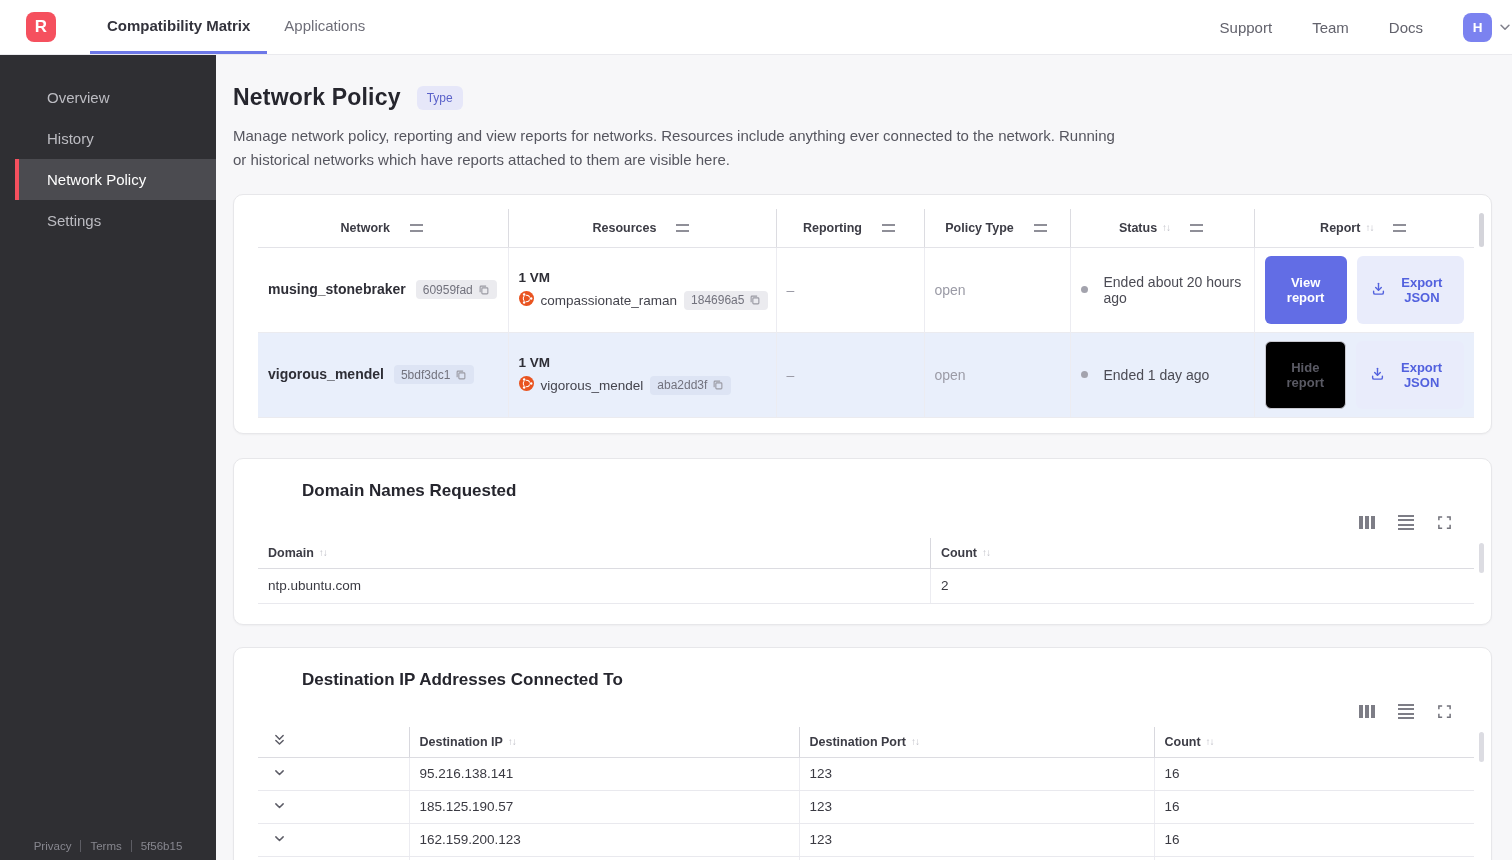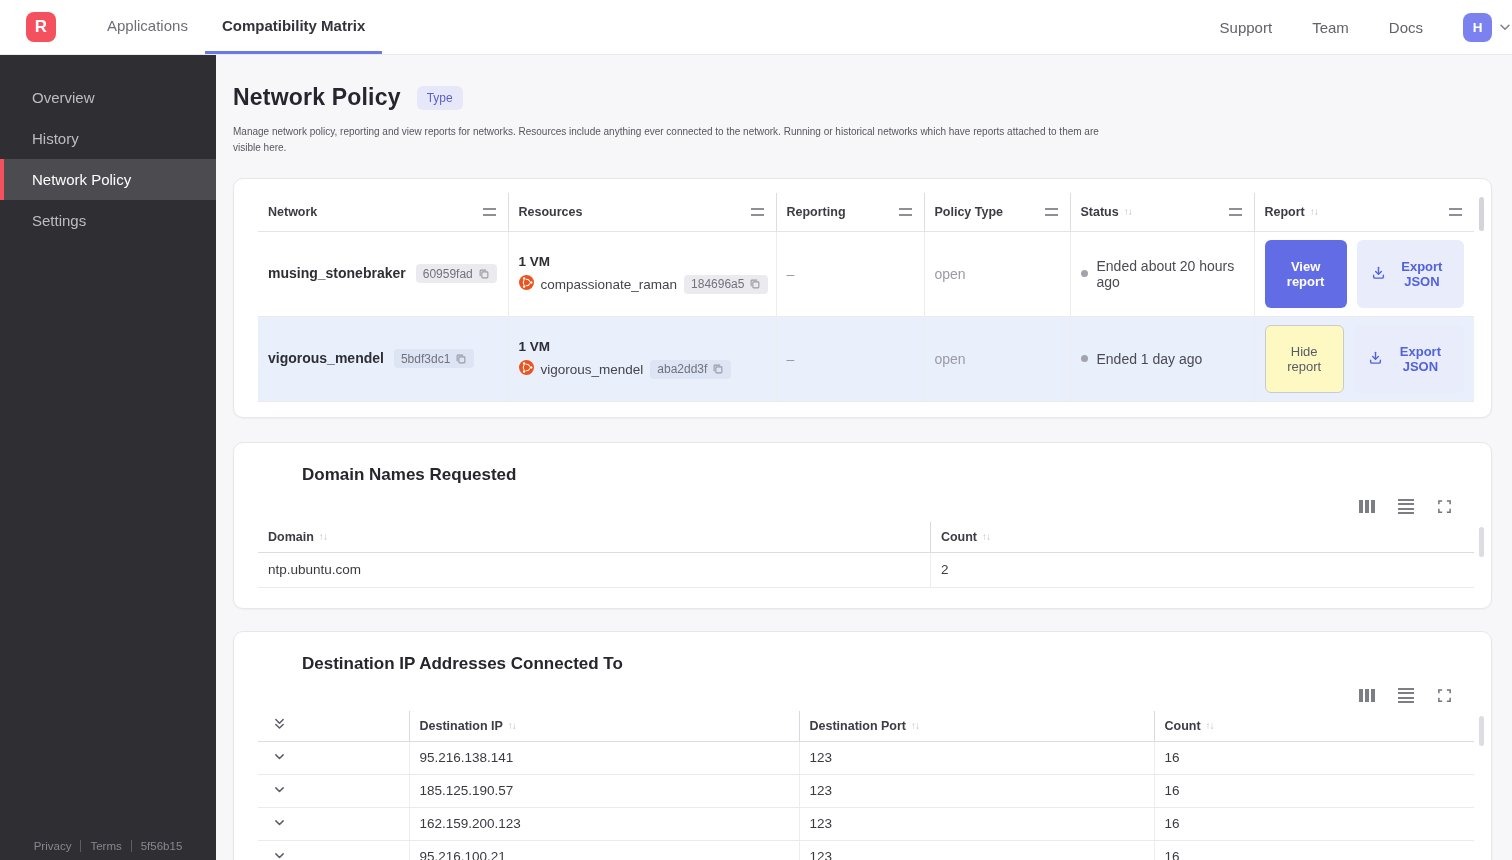--- a/index.html
+++ b/index.html
@@ -19,53 +19,53 @@
   .topbar-right { margin-left:auto; display:flex; align-items:center; }
   .toplink { font-size:15px; color:#62626c; margin-right:40px; cursor:pointer; }
   .avatar { width:29px; height:29px; background:#7b82f0; border-radius:8px; color:#fff;
             font-size:13.5px; font-weight:bold; display:flex; align-items:center; justify-content:center; }
   .avatar-caret { margin-left:6px; display:flex; align-items:center; }
 
   
   .sidebar { position:fixed; left:0; top:55px; bottom:0; width:216px; background:#2f2f33; z-index:20; }
   .side-list { padding-top:22px; }
   .side-item { height:41px; display:flex; align-items:center; padding-left:28px; font-size:15px;
-               color:#bcbcc2; cursor:pointer; border-left:4px solid transparent; }
+               color:#bcbcc2; cursor:pointer; border-left:4px solid transparent;margin-left:15px; }
   .side-item.active { background:#4b4b50; color:#fff; border-left-color:#f5505e; }
   .side-footer { position:absolute; bottom:8px; left:0; right:0; display:flex; align-items:center;
                  justify-content:center; gap:9px; font-size:11.5px; color:#87878f; }
   .side-footer a { color:#87878f; text-decoration:none; cursor:pointer; }
   .side-footer .sep { width:1px; height:12px; background:#5c5c63; display:inline-block; }
 
   
   main { position:absolute; left:216px; top:55px; width:1296px; padding:29px 20px 0 17px; }
   .title-row { display:flex; align-items:center; }
   h1 { font-size:23px; color:#26262e; letter-spacing:.2px; }
   .beta { margin-left:16px; background:#e6e7f9; color:#5a61c9; font-size:12px; padding:5px 10px;
           border-radius:6px; }
-  .desc { margin-top:13px; font-size:10px; line-height:1.6; color:#56565f; max-width:885px; }
+  .desc { margin-top:13px; font-size:15px; line-height:1.6; color:#56565f; max-width:885px; }
 
   .card { background:#fff; border:1px solid #e7e7ea; border-radius:10px; position:relative;
           box-shadow:0 1px 2px rgba(18,18,24,.04); }
   .card-networks { margin-top:22px; padding:14px 17px 15px 24px; }
   .card-pad { padding:22px 17px 20px 24px; }
   .card-domains { margin-top:24px; }
   .card-ips { margin-top:22px; height:330px; overflow:hidden; }
   .card h2 { font-size:17px; color:#26262e;margin-left:44px; }
 
   .scroll-thumb { position:absolute; top:18px; right:7px; width:5px; height:34px;
                   background:#d4d4da; border-radius:3px; }
   .card-pad .scroll-thumb { top:84px; height:30px; background:#dcdce2; }
 
   
   table { border-collapse:collapse; width:100%; table-layout:fixed; }
   .net-table th { height:38px; font-size:12.5px; color:#3c3c45; text-align:left;
                   border-bottom:1px solid #e3e3e8; border-right:1px solid #dcdce1; }
   .net-table th:last-child { border-right:none; }
-  .th-in { display:flex; align-items:center; justify-content:space-between; padding:0 12px 0 10px;gap:20px; }
+  .th-in { display:flex; align-items:center; justify-content:center; padding:0 12px 0 10px;gap:20px; }
   .th-left { display:flex; align-items:center; gap:5px; font-weight:bold; }
   .sort { font-size:10px; color:#c0c0c8; letter-spacing:-1px; font-weight:normal; }
   .col-menu { display:inline-block; width:13px; height:8px; border-top:2px solid #8f8f98;
               border-bottom:2px solid #8f8f98; cursor:pointer; }
   .net-table td { border-top:1px solid #ebebef; border-right:1px solid #ececf1; padding:8px 10px;
                   vertical-align:middle; font-size:14px; }
   .net-table td:last-child { border-right:none; }
   .net-table tbody tr:last-child td { border-bottom:1px solid #ebebef; }
   tr.selected td { background:#e9effb; }
   .row-h1 td { height:55px; }
@@ -73,27 +73,27 @@
 
   .net-name { font-weight:bold; font-size:14px; color:#2e2e36; margin-right:10px; }
   .pill { display:inline-flex; align-items:center; gap:5px; background:#ebebef; border-radius:4px;
           padding:2.5px 7px; font-size:12px; color:#72727d; }
   tr.selected .pill { background:#dde4f4; }
   .copy-btn { display:inline-flex; cursor:pointer; }
   .res-sum { font-weight:bold; font-size:13.5px; color:#2e2e36; }
   .res-line { display:flex; align-items:center; gap:7px; margin-top:6px; font-size:13.5px; color:#44444d; }
   .c-dim { color:#9b9ba6; }
   .c-status { font-size:13px; color:#4b4b54; }
-  .status-in { display:flex; align-items:center; gap:9px; }
+  .status-in { display:flex; align-items:center; gap:16px; }
   .dot { width:7px; height:7px; border-radius:50%; background:#a3a3ad; flex:none; }
   .report-in { display:flex; align-items:center; gap:10px; }
   .btn { font-family:inherit; font-size:13px; font-weight:bold; border-radius:6px; padding:18px 13px;
          cursor:pointer; border:1px solid transparent; }
   .btn.primary { background:#626de5; color:#fff; }
-  .btn.outline { background:#fef9c3; color:#5a5a64; border-color:#c9c9d1; font-weight:normal; }
+  .btn.outline { background:#000000; color:#5a5a64; border-color:#c9c9d1; font-weight:bold; }
   .btn.export { background:#e9ecfb; color:#5261de; display:inline-flex; align-items:center; gap:8px; }
 
   
   .toolbar { display:flex; justify-content:flex-end; align-items:center; gap:23px;
              margin-top:14px; padding-right:22px; }
   .icon-cols { display:inline-flex; gap:2px; cursor:pointer; }
   .icon-cols i { width:4px; height:13px; background:#7d7d86; }
   .icon-rows { display:inline-flex; flex-direction:column; gap:2.5px; cursor:pointer; }
   .icon-rows i { width:16px; height:2px; background:#7d7d86; }
   .icon-btn { display:inline-flex; cursor:pointer; }
@@ -110,22 +110,22 @@
   .expander { display:inline-flex; cursor:pointer; padding-left:5px; }
 </style>
 </head>
 <body>
 
 <header class="topbar">
   <div class="logo">
     <span>R</span>
   </div>
   <nav class="tabs">
+    <div class="tab active">Compatibility Matrix</div>
     <div class="tab">Applications</div>
-    <div class="tab active">Compatibility Matrix</div>
   </nav>
   <div class="topbar-right">
     <a class="toplink">Support</a>
     <a class="toplink">Team</a>
     <a class="toplink">Docs</a>
     <div class="avatar">H</div>
     <span class="avatar-caret">
       <svg width="14" height="14" viewBox="0 0 16 16" fill="none" stroke="#81818c" stroke-width="1.8" stroke-linecap="round" stroke-linejoin="round">
           <path d="M3.5 6l4.5 4.5L12.5 6"></path>
         </svg>

